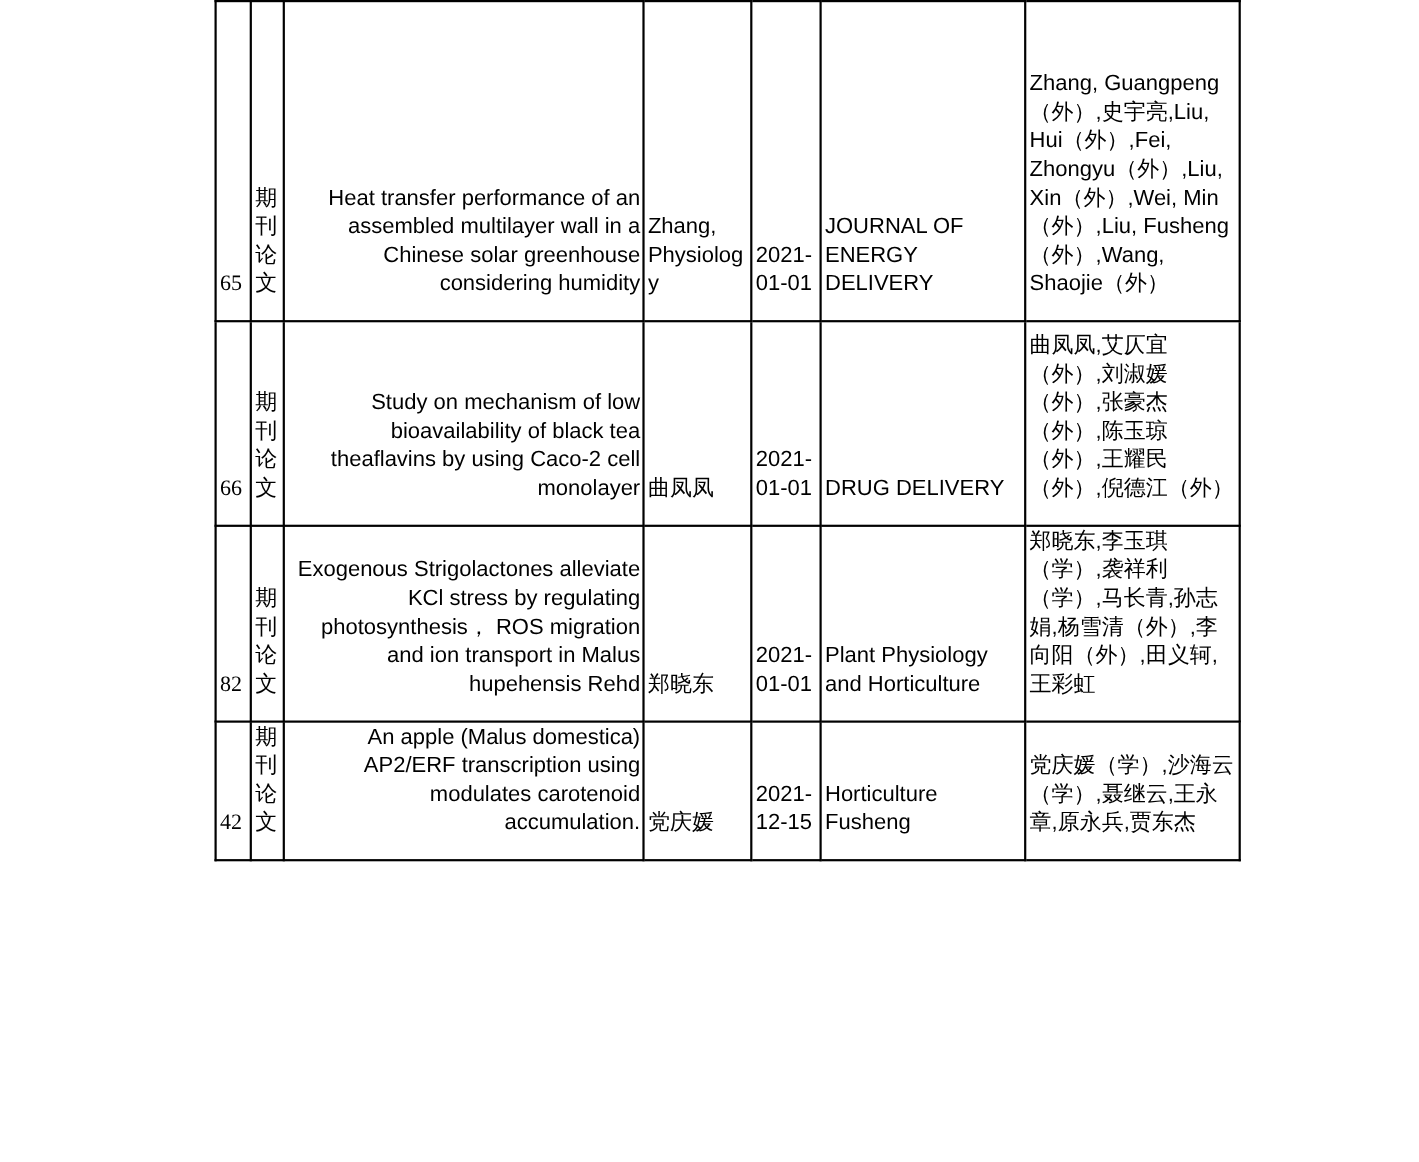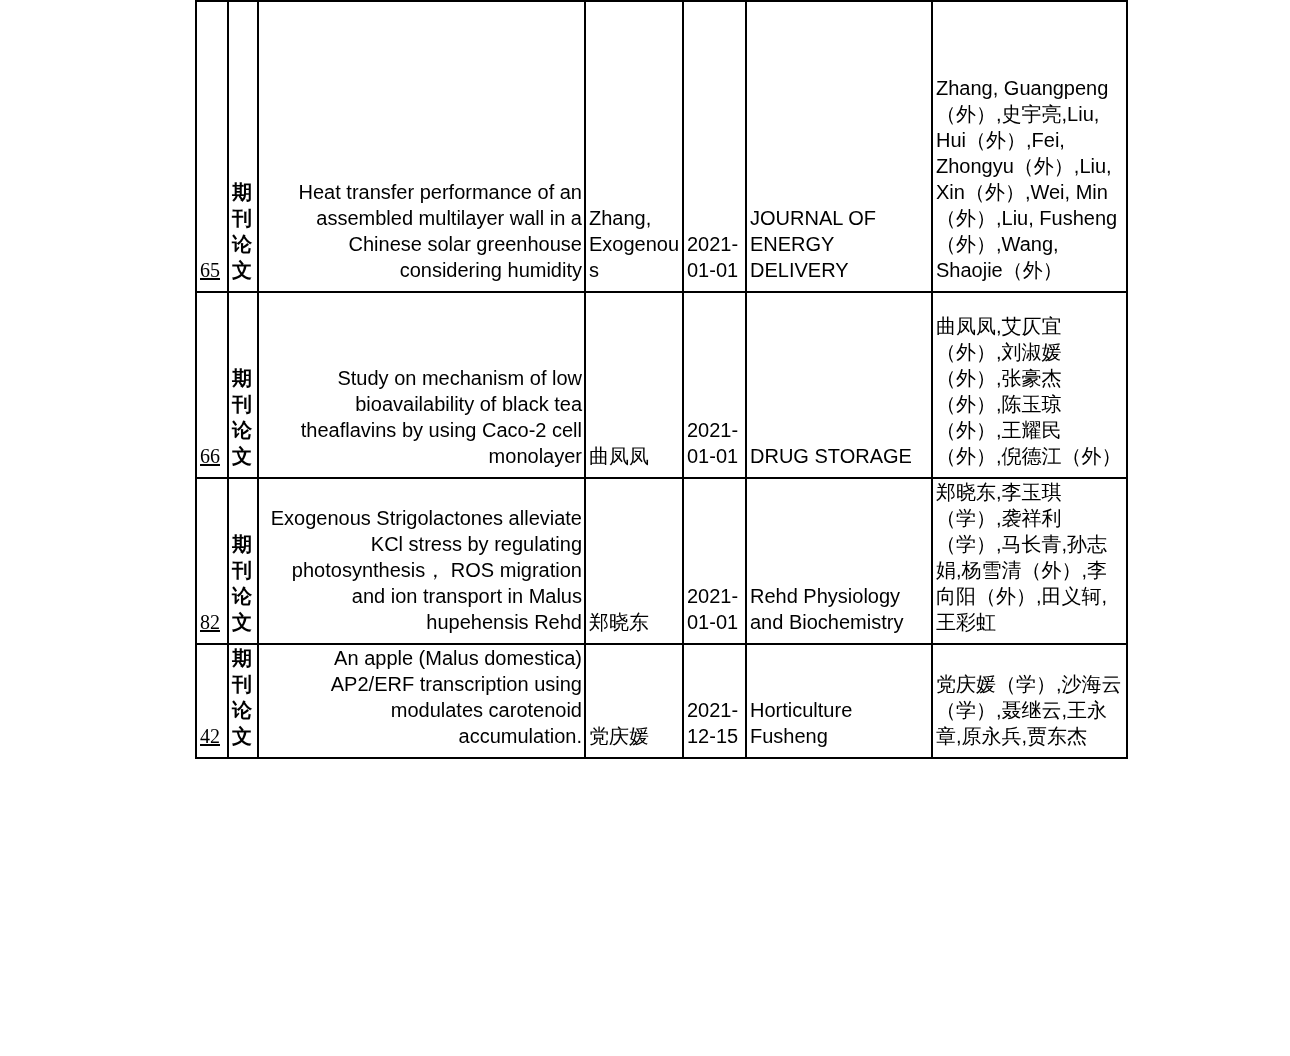--- a/index.html
+++ b/index.html
@@ -20,34 +20,32 @@
     position: absolute;
     left: 195px;
     top: 0;
     width: 932px;
     border-collapse: collapse;
     table-layout: fixed;
   }
   table.pub-table td {
     border: 2px solid #000000;
     vertical-align: bottom;
-    padding: 0 2px 8px 3px;
+    padding: 0 2px 20px 3px;
     overflow-wrap: break-word;
     word-wrap: break-word;
     margin-top: 44px;
   }
   td.num-cell {
     vertical-align: top;
     font-family: "Liberation Serif", "DejaVu Serif", serif;
     padding: 0 1px 0 2px;
-    text-decoration: underline;
   }
   td.type-cell {
     padding: 0 2px 2px 4px;
-    font-weight: bold;
   }
   td.title-cell { padding-left: 4px; text-align: right; }
   col.c-num     { width: 32px; }
   col.c-type    { width: 30px; }
   col.c-title   { width: 327px; }
   col.c-author  { width: 98px; }
   col.c-date    { width: 63px; }
   col.c-journal { width: 186px; }
   col.c-authors { width: 195px; }
   tr.r65 { height: 291px; }
@@ -66,41 +64,41 @@
     <col class="c-author">
     <col class="c-date">
     <col class="c-journal">
     <col class="c-authors">
   </colgroup>
   <tbody>
     <tr class="r65">
       <td class="num-cell">65</td>
       <td class="type-cell">期刊论文</td>
       <td class="title-cell">Heat transfer performance of an assembled multilayer wall in a Chinese solar greenhouse considering humidity</td>
-      <td>Zhang, Exogenous</td>
+      <td>Zhang, Physiology</td>
       <td>2021-01-01</td>
       <td>JOURNAL OF ENERGY DELIVERY</td>
       <td>Zhang, Guangpeng（外）,史宇亮,Liu, Hui（外）,Fei, Zhongyu（外）,Liu, Xin（外）,Wei, Min（外）,Liu, Fusheng（外）,Wang, Shaojie（外）</td>
     </tr>
     <tr class="r66">
       <td class="num-cell">66</td>
       <td class="type-cell">期刊论文</td>
       <td class="title-cell">Study on mechanism of low bioavailability of black tea theaflavins by using Caco-2 cell monolayer</td>
       <td>曲凤凤</td>
       <td>2021-01-01</td>
-      <td>DRUG STORAGE</td>
+      <td>DRUG DELIVERY</td>
       <td>曲凤凤,艾仄宜（外）,刘淑媛（外）,张豪杰（外）,陈玉琼（外）,王耀民（外）,倪德江（外）</td>
     </tr>
     <tr class="r67">
       <td class="num-cell">82</td>
       <td class="type-cell">期刊论文</td>
       <td class="title-cell">Exogenous Strigolactones alleviate KCl stress by regulating photosynthesis， ROS migration and ion transport in Malus hupehensis Rehd</td>
       <td>郑晓东</td>
       <td>2021-01-01</td>
-      <td>Rehd Physiology and Biochemistry</td>
+      <td>Plant Physiology and Horticulture</td>
       <td>郑晓东,李玉琪（学）,袭祥利（学）,马长青,孙志娟,杨雪清（外）,李向阳（外）,田义轲,王彩虹</td>
     </tr>
     <tr class="r68">
       <td class="num-cell">42</td>
       <td class="type-cell">期刊论文</td>
       <td class="title-cell">An apple (Malus domestica) AP2/ERF transcription using modulates carotenoid accumulation.</td>
       <td>党庆媛</td>
       <td>2021-12-15</td>
       <td>Horticulture Fusheng</td>
       <td>党庆媛（学）,沙海云（学）,聂继云,王永章,原永兵,贾东杰</td>

